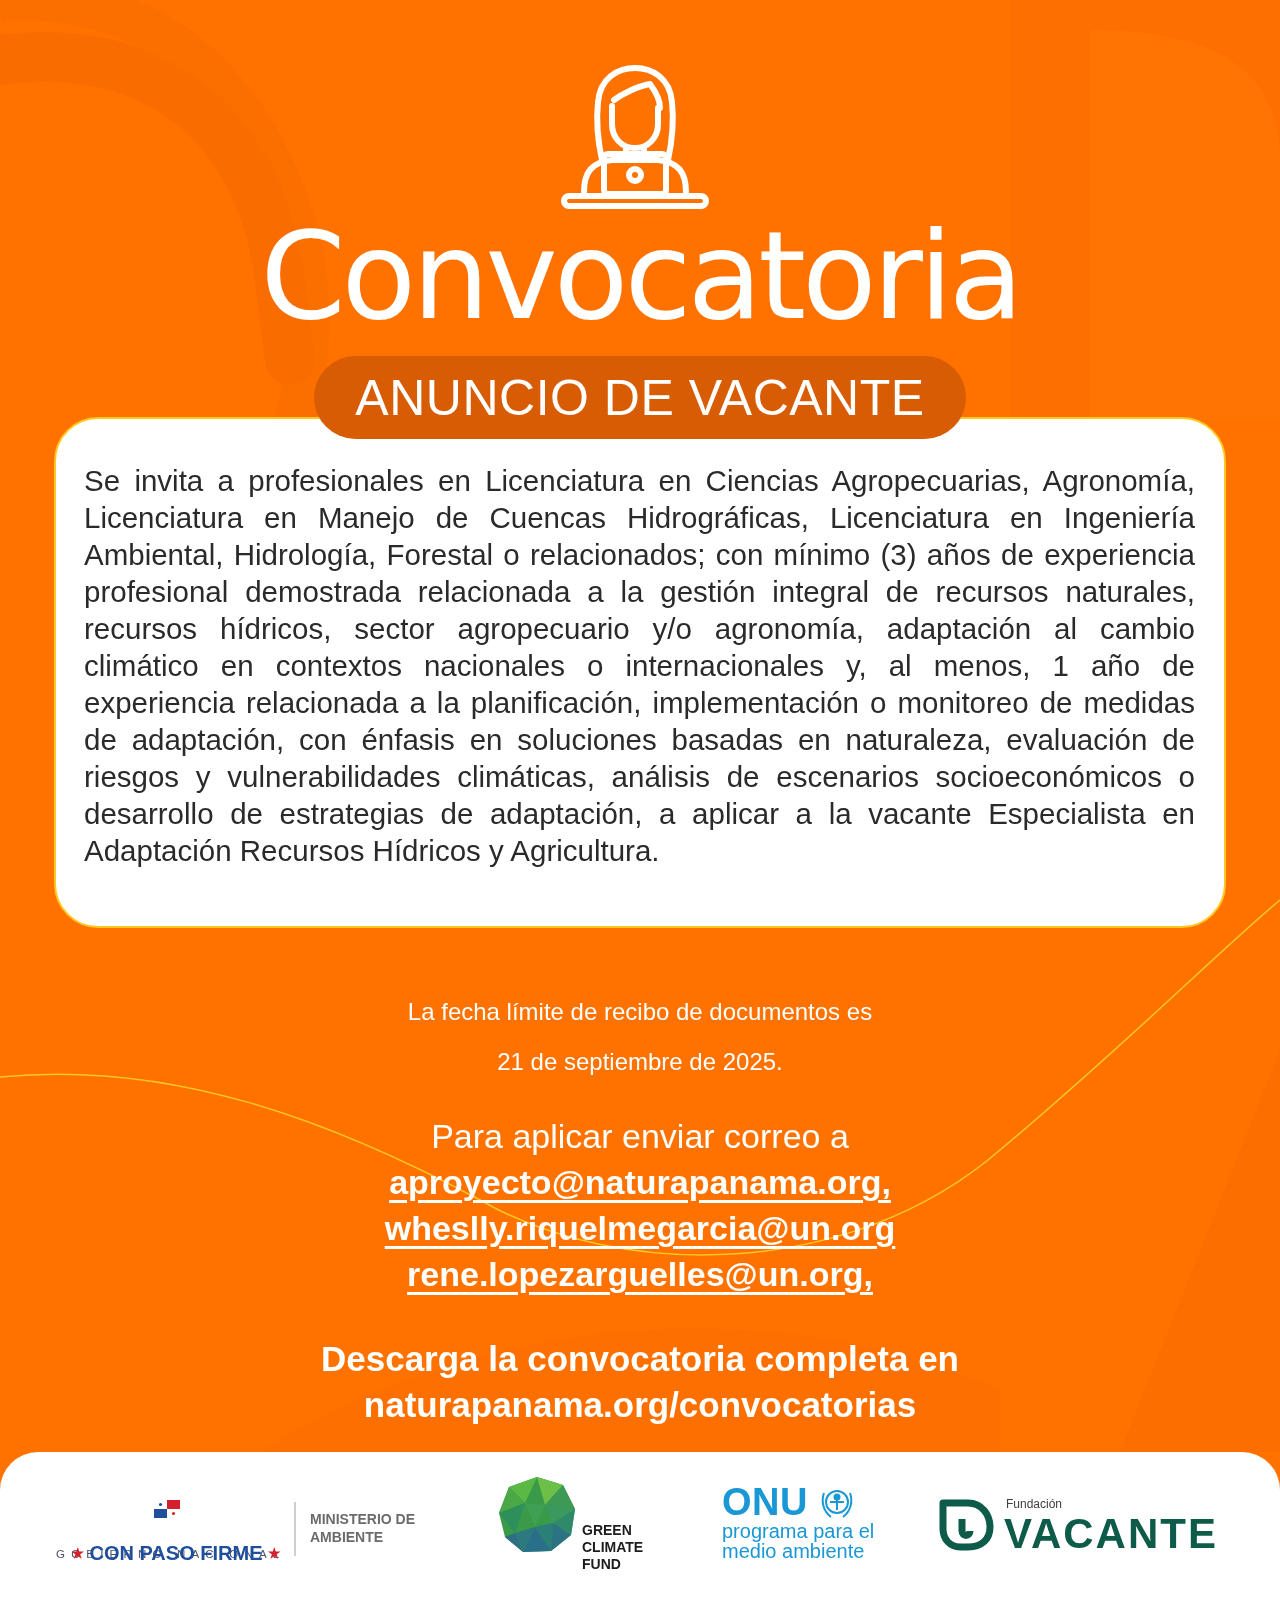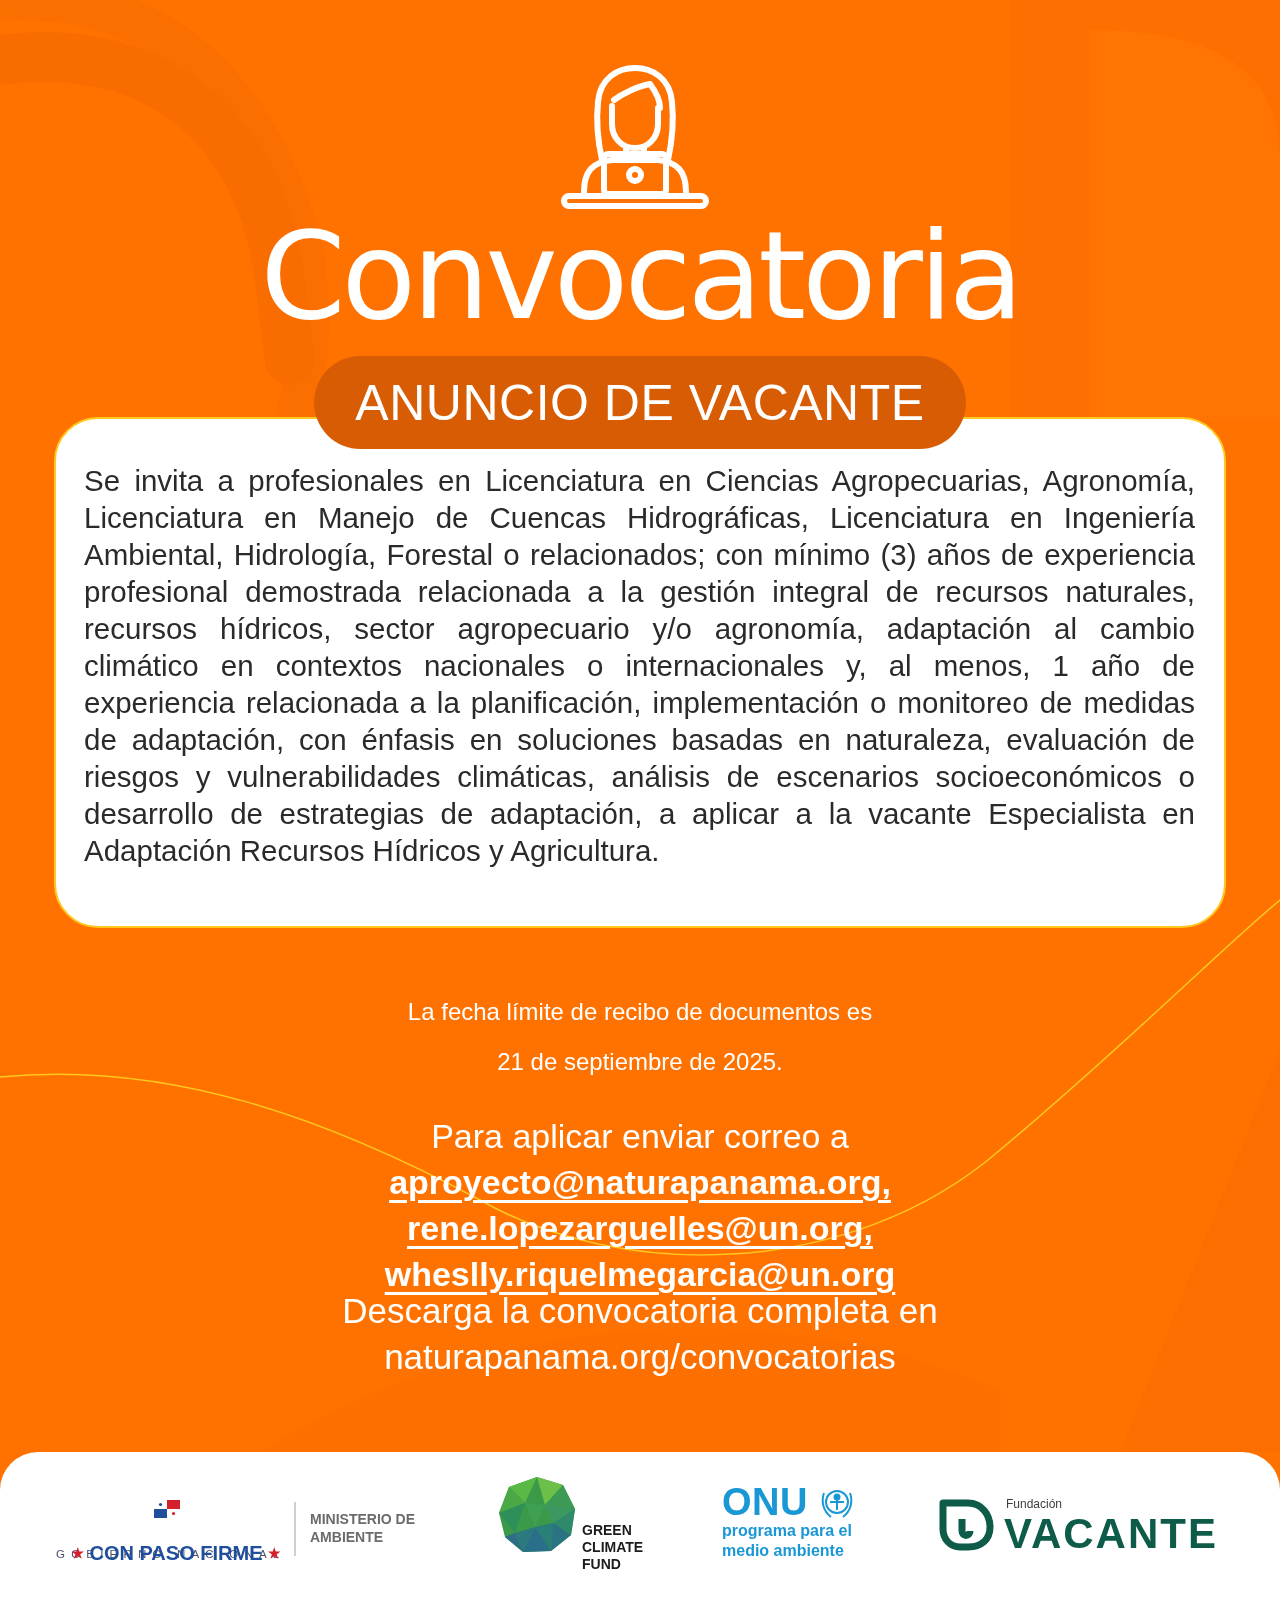--- a/index.html
+++ b/index.html
@@ -16,21 +16,21 @@
   .hero-icon {
     position: absolute; left: 560px; top: 62px; width: 150px; height: 150px;
   }
   .title {
     position: absolute; left: 0; right: 0; top: 215px;
     text-align: center; font-weight: 400; font-size: 122px; letter-spacing: -4px;
     font-family: "DejaVu Sans", sans-serif;
     line-height: 1;
   }
   .vacancy-pill {
-    position: absolute; left: 314px; top: 356px; width: 652px; height: 93px;
+    position: absolute; left: 314px; top: 356px; width: 652px; height: 83px;
     border-radius: 47px; background: #d85c04;
     display: flex; align-items: center; justify-content: center;
     font-size: 50px; font-weight: 400; letter-spacing: 0.5px;
     z-index: 3;
   }
   .card {
     position: absolute; left: 54px; top: 417px; width: 1172px; height: 511px;
     background: #ffffff; border-radius: 44px;
     border: 2px solid #ffc81e;
     z-index: 2;
@@ -48,22 +48,22 @@
   .apply {
     position: absolute; left: 0; right: 0; top: 1113px; text-align: center;
     font-size: 34px; line-height: 46px;
   }
   .apply .lead { font-weight: 400; display: block; }
   .apply a {
     display: block; color: #fff; font-weight: 700; text-decoration: underline;
     text-underline-offset: 6px; text-decoration-thickness: 3px;
   }
   .download {
-    position: absolute; left: 0; right: 0; top: 1288px; text-align: center;
-    font-size: 35px; line-height: 46px; font-weight: 400;
+    position: absolute; left: 0; right: 0; top: 1336px; text-align: center;
+    font-size: 35px; line-height: 46px; font-weight: 700;
   }
   .footer {
     position: absolute; left: 0; top: 1452px; width: 1280px; height: 148px;
     background: #ffffff; border-radius: 38px 38px 0 0;
   }
   .logo-gob { position: absolute; left: 56px; top: 1500px; width: 240px; }
   .logo-gob .flag { position: absolute; left: 98px; top: 0; }
   .logo-gob .gn {
     position: absolute; left: 0; top: 28px; width: 240px; font-size: 11.5px;
     letter-spacing: 6.2px; color: #4a4f6a; white-space: nowrap; margin-top: 20px;
@@ -78,21 +78,21 @@
     position: absolute; left: 310px; top: 1510px; color: #6b6b6b; font-weight: 700;
     font-size: 14px; line-height: 18px;
   }
   .gcf { position: absolute; left: 497px; top: 1475px; }
   .gcf-text {
     position: absolute; left: 582px; top: 1522px; color: #1c1c1c; font-weight: 700;
     font-size: 14px; line-height: 17px;
   }
   .onu { position: absolute; left: 722px; top: 1483px; color: #1a97d5; }
   .onu .big { font-size: 38px; font-weight: 700; letter-spacing: 0.5px; line-height: 38px; }
-  .onu .small { font-size: 16px; font-weight: 700; line-height: 20px; }
+  .onu .small { font-size: 20px; font-weight: 400; line-height: 20px; }
   .onu .emblem { position: absolute; left: 96px; top: 2px; }
   .natura { position: absolute; left: 938px; top: 1497px; }
   .natura .fund {
     position: absolute; left: 68px; top: 0; color: #404040; font-size: 12px; white-space: nowrap;
   }
   .natura .name {
     position: absolute; left: 66px; top: 16px; color: #0d5b48; font-size: 42px;
     font-weight: 700; letter-spacing: 2px; white-space: nowrap; line-height: 1;
   }
 </style>
@@ -132,22 +132,22 @@
 <div class="card-text">Se invita a profesionales en Licenciatura en Ciencias Agropecuarias, Agronomía, Licenciatura en Manejo de Cuencas Hidrográficas, Licenciatura en Ingeniería Ambiental, Hidrología, Forestal o relacionados; con mínimo (3) años de experiencia profesional demostrada relacionada a la gestión integral de recursos naturales, recursos hídricos, sector agropecuario y/o agronomía, adaptación al cambio climático en contextos nacionales o internacionales y, al menos, 1 año de experiencia relacionada a la planificación, implementación o monitoreo de medidas de adaptación, con énfasis en soluciones basadas en naturaleza, evaluación de riesgos y vulnerabilidades climáticas, análisis de escenarios socioeconómicos o desarrollo de estrategias de adaptación, a aplicar a la vacante Especialista en Adaptación Recursos Hídricos y Agricultura.</div>
 
 <div class="deadline">
   <div>La fecha límite de recibo de documentos es</div>
   <div>21 de septiembre de 2025.</div>
 </div>
 
 <div class="apply">
   <span class="lead">Para aplicar enviar correo a</span>
   <a>aproyecto@naturapanama.org,</a>
+  <a>wheslly.riquelmegarcia@un.org</a>
   <a>rene.lopezarguelles@un.org,</a>
-  <a>wheslly.riquelmegarcia@un.org</a>
 </div>
 
 <div class="download">
   <div>Descarga la convocatoria completa en</div>
   <div>naturapanama.org/convocatorias</div>
 </div>
 
 <div class="footer"></div>
 
 <div class="logo-gob">

